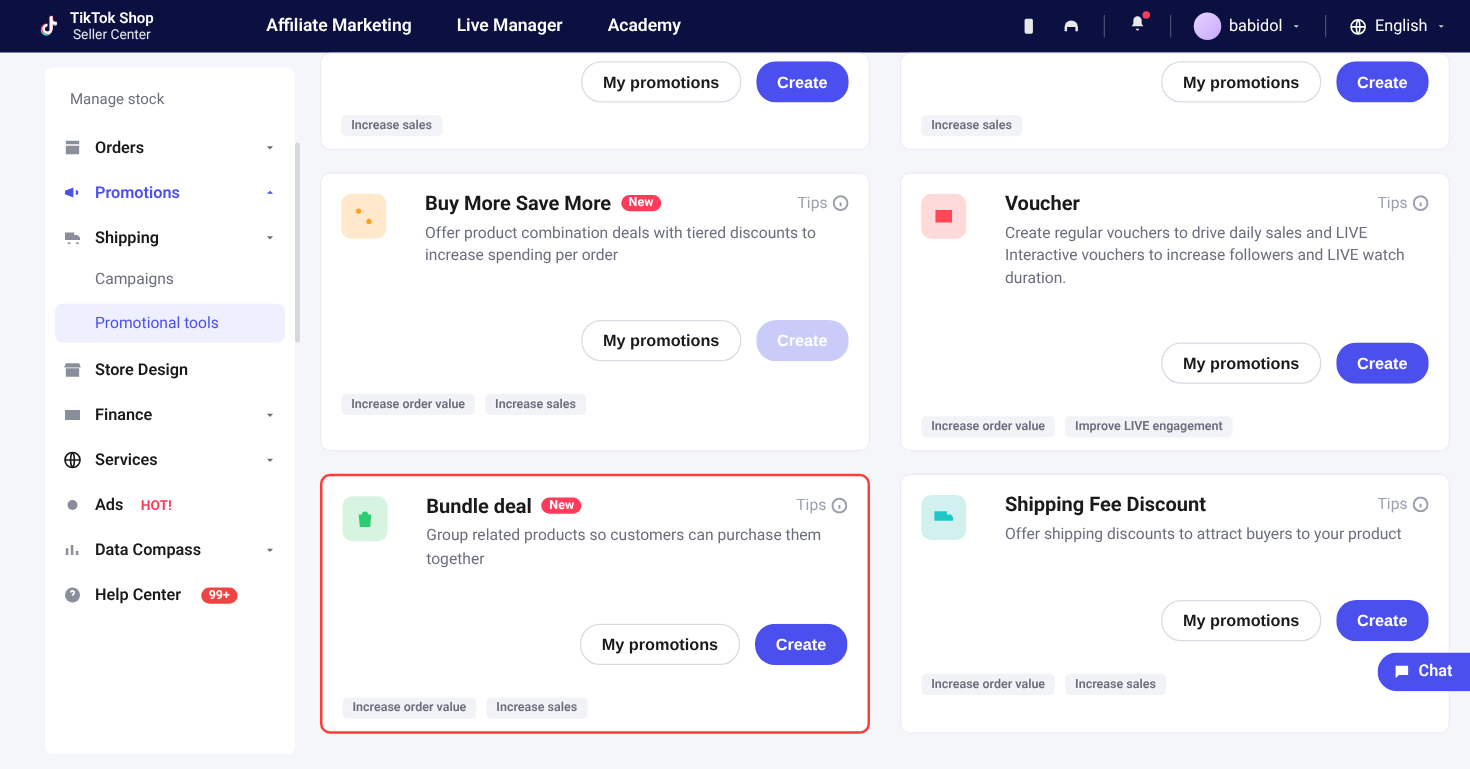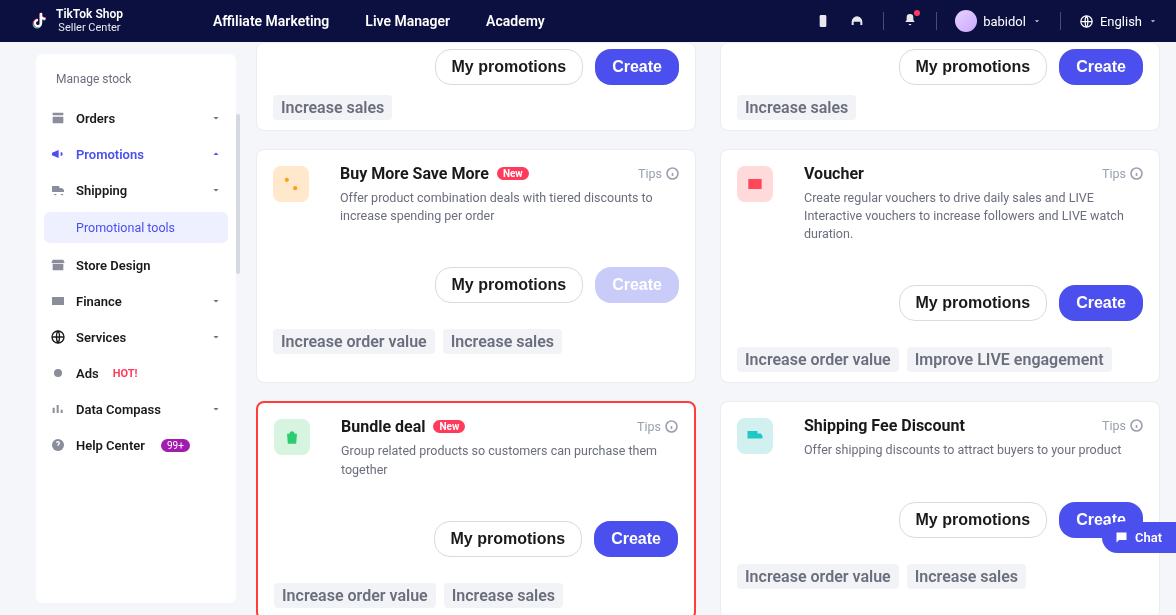--- a/index.html
+++ b/index.html
@@ -77,22 +77,22 @@
     border-radius: 6px;
     margin: 4px 8px;
     padding-left: 32px;
   }
   .side-label {
     padding: 0 14px 14px 20px;
     font-size: 12px; color: #6b6e7c;
   }
   .badge-hot { color: #ff3b5c; font-weight: 700; font-size: 11px; margin-left: 4px; }
   .badge-count {
-    display: inline-block; background: #a21caf; color: #fff;
-    font-size: 10px; font-weight: 400; padding: 1px 6px; border-radius: 8px; margin-left: 6px;
+    display: inline-block; background: #ef4444; color: #fff;
+    font-size: 10px; font-weight: 700; padding: 1px 6px; border-radius: 8px; margin-left: 6px;
   }
 
   
   .main {
     flex: 1;
     padding: 0 16px 12px 20px;
     overflow: hidden;
   }
   .grid {
     display: grid;
@@ -135,34 +135,34 @@
     display: flex; align-items: center; gap: 4px;
   }
   .tips svg { width: 13px; height: 13px; fill: none; stroke: #9aa0ae; stroke-width: 1.6; }
   .card-desc { font-size: 12.5px; color: #6b6e7c; margin-top: 6px; line-height: 1.45; max-width: 360px; }
 
   .card-actions {
     display: flex; gap: 12px; justify-content: flex-end;
     margin-top: 42px;
   }
   .btn {
-    padding: 8px 16px; border-radius: 16px; font-size: 16px; font-weight: 600;
+    padding: 8px 16px; border-radius: 16px; font-size: 13px; font-weight: 600;
     cursor: pointer; border: 1px solid transparent;
   }
   .btn-outline { background: #fff; border-color: #d9dbe3; color: #1a1a1a; }
   .btn-primary { background: #4b4fed; color: #fff; }
   .btn-primary.muted { background: #c9cbf9; color: #fff; }
 
   .card-tags {
     margin-top: 26px;
     display: flex; gap: 8px; flex-wrap: wrap;
   }
   .tag {
     background: #f2f3f7; color: #6b6e7c;
-    font-size: 16px; font-weight: 600;
+    font-size: 10px; font-weight: 600;
     padding: 3px 8px; border-radius: 4px;
   }
 
   
   .card.stub { padding-top: 0; }
   .card.stub .card-actions { margin-top: 6px; }
   .card.stub .card-tags { margin-top: 10px; }
 
   
   .chat-bubble {
@@ -333,20 +333,21 @@
 
     <div class="side-item">
       <svg class="ico">
           <use href="#i-truck"></use>
         </svg>
       <span>Shipping</span>
       <svg class="chev">
           <use href="#i-chev-down"></use>
         </svg>
     </div>
+    <div class="side-sub">Campaigns</div>
     <div class="side-sub selected">Promotional tools</div>
 
     <div class="side-item">
       <svg class="ico">
           <use href="#i-store"></use>
         </svg>
       <span>Store Design</span>
     </div>
 
     <div class="side-item">

